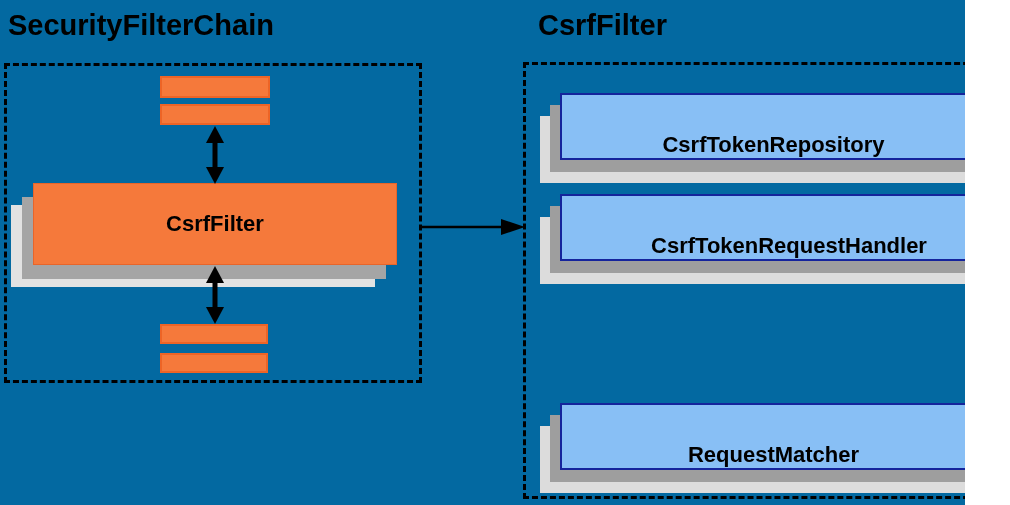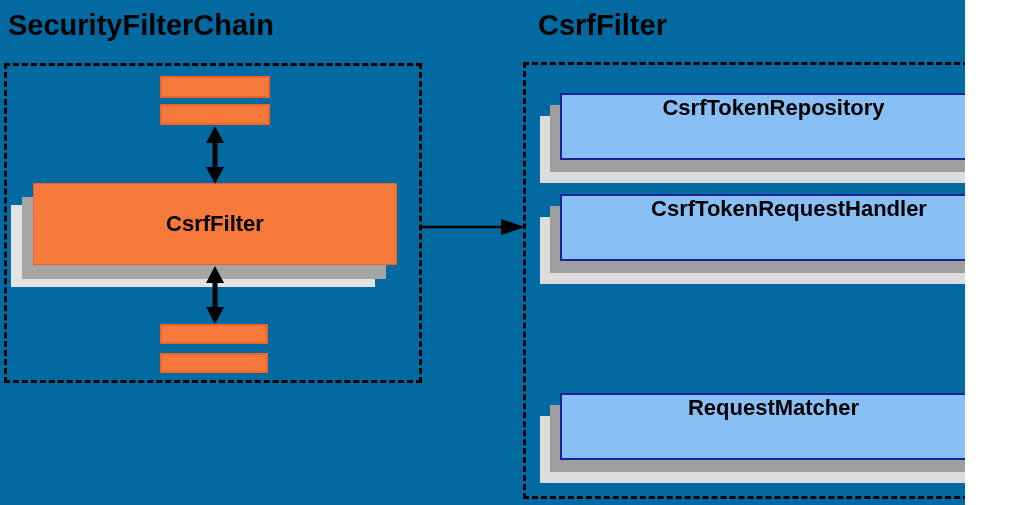--- a/index.html
+++ b/index.html
@@ -61,30 +61,30 @@
 
   .blue-node {
     position: absolute;
     left: 560px;
     width: 427px; height: 67px;
     background: #88bff5;
     border: 2px solid #15249c;
     box-sizing: border-box;
     box-shadow: -10px 12px 0 #9e9e9e, -20px 23px 0 #dcdcdc;
     display: flex;
-    align-items: flex-start;
+    align-items: flex-end;
     justify-content: center;
     font-size: 22px;
     font-weight: bold;
     color: #000000;
   }
   .blue-1 { top: 93px; }
   .blue-2 { top: 194px; padding-left: 31px; }
   .blue-3 { top: 293px; }
-  .blue-4 { top: 393px; }
+  .blue-4 { top: 403px; }
 
   .arrow-layer {
     position: absolute;
     left: 0; top: 0;
     width: 1010px; height: 505px;
     pointer-events: none;
   }
 </style>
 </head>
 <body>

